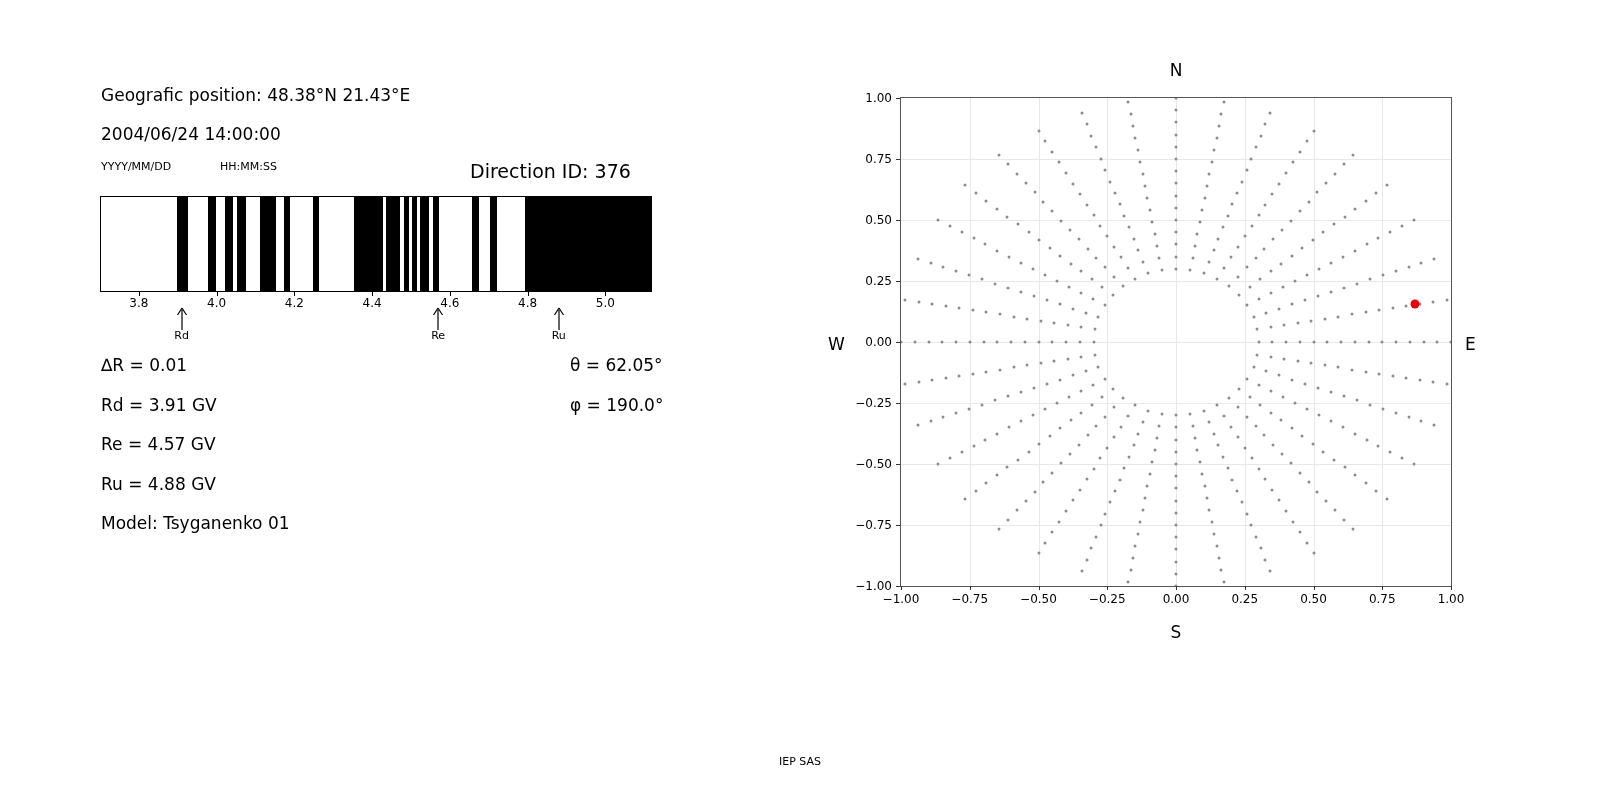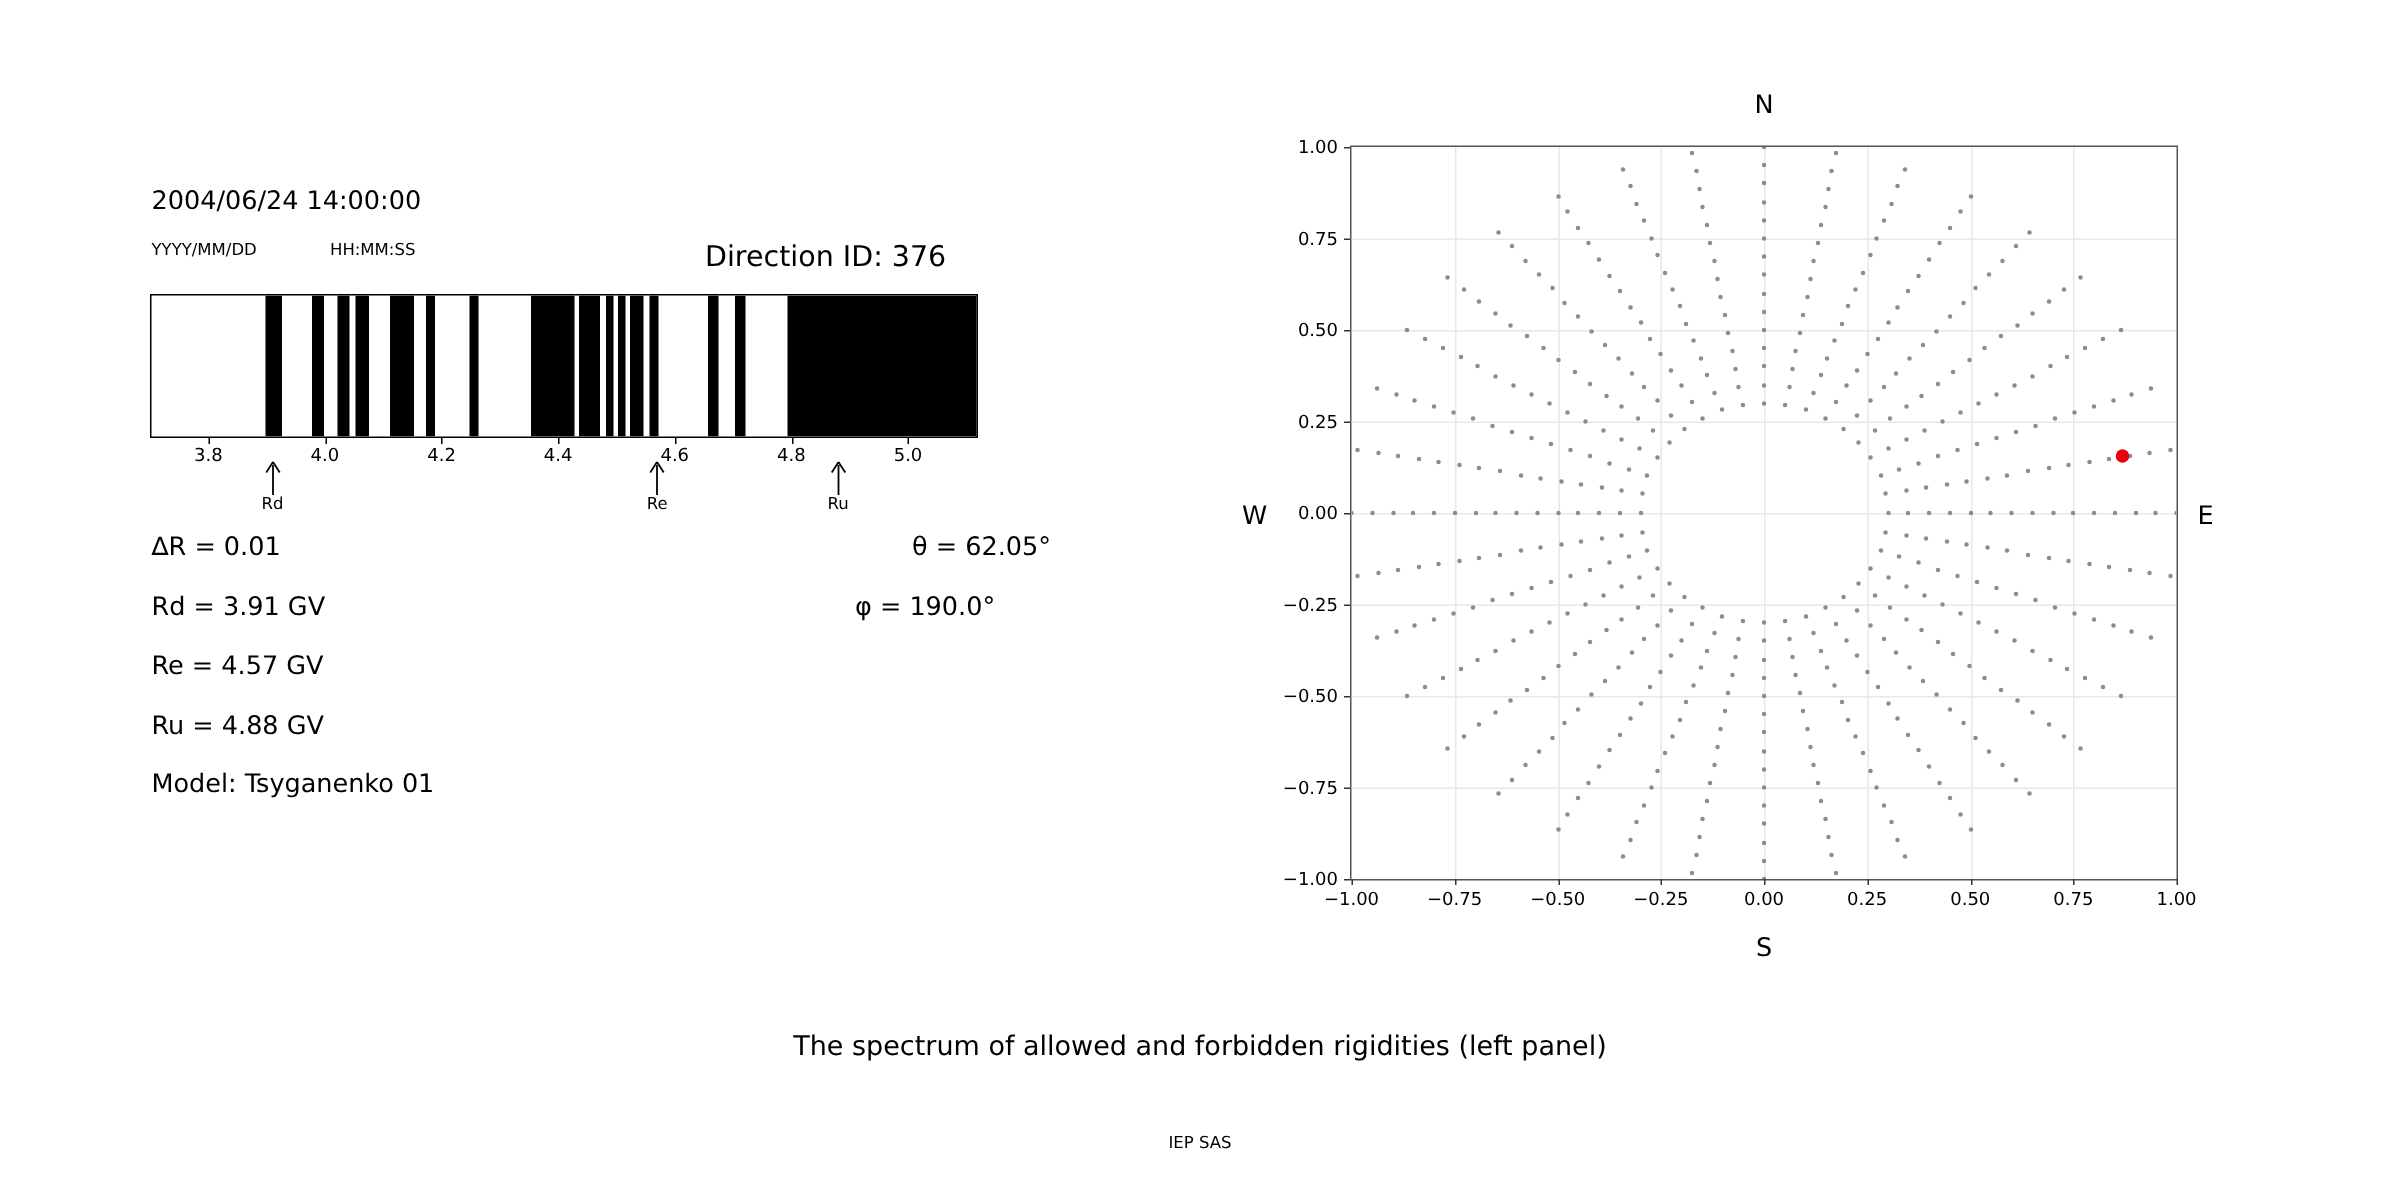--- a/index.html
+++ b/index.html
@@ -101,21 +101,21 @@
   .value-line {
     position: absolute;
     font-size: 17px;
     white-space: nowrap;
   }
   #dr-value  { left: 101px; top: 355px; }
   #rd-value  { left: 101px; top: 395px; }
   #re-value  { left: 101px; top: 434px; }
   #ru-value  { left: 101px; top: 474px; }
   #model-val { left: 101px; top: 513px; }
-  #theta-val { left: 570px; top: 355px; margin-left: 38px; }
+  #theta-val { left: 570px; top: 355px; }
   #phi-val   { left: 570px; top: 395px; }
 
   
   #right-panel {
     position: absolute;
     left: 820px;
     top: 50px;
     width: 700px;
     height: 620px;
   }
@@ -209,20 +209,21 @@
     text-align: center;
     font-size: 11px;
     color: #000;
   }
 </style>
 </head>
 <body>
 
 <div id="left-panel">
 
+  <div class="info-line" id="geo-position">Geografic position: 48.38°N 21.43°E</div>
   <div class="info-line" id="datetime">2004/06/24 14:00:00</div>
   <div class="info-line" id="fmt-date">YYYY/MM/DD</div>
   <div class="info-line" id="fmt-time">HH:MM:SS</div>
   <div class="info-line" id="direction-id">Direction ID: 376</div>
 
   <div id="spectrum-wrap">
     <div id="spectrum-box">
         <div class="band" style="left: 75.8028px; width: 11.662px;"></div>
         <div class="band" style="left: 106.901px; width: 7.77465px;"></div>
         <div class="band" style="left: 123.617px; width: 8.55211px;"></div>
@@ -881,15 +882,14 @@
     <div class="ax-tick-label-y" style="left: 28px; width: 44px; top: 231px;">0.25</div>
     <div class="ax-tick-mark-y" style="left: 76px; top: 170px;"></div>
     <div class="ax-tick-label-y" style="left: 28px; width: 44px; top: 170px;">0.50</div>
     <div class="ax-tick-mark-y" style="left: 76px; top: 109px;"></div>
     <div class="ax-tick-label-y" style="left: 28px; width: 44px; top: 109px;">0.75</div>
     <div class="ax-tick-mark-y" style="left: 76px; top: 48px;"></div>
     <div class="ax-tick-label-y" style="left: 28px; width: 44px; top: 48px;">1.00</div>
   </div>
 
 <div id="caption">
-  <div class="cap-line">The spectrum of allowed and forbidden rigidities (left panel)</div>
 </div>
 <div id="credit">IEP SAS</div>
 
 </body></html>

